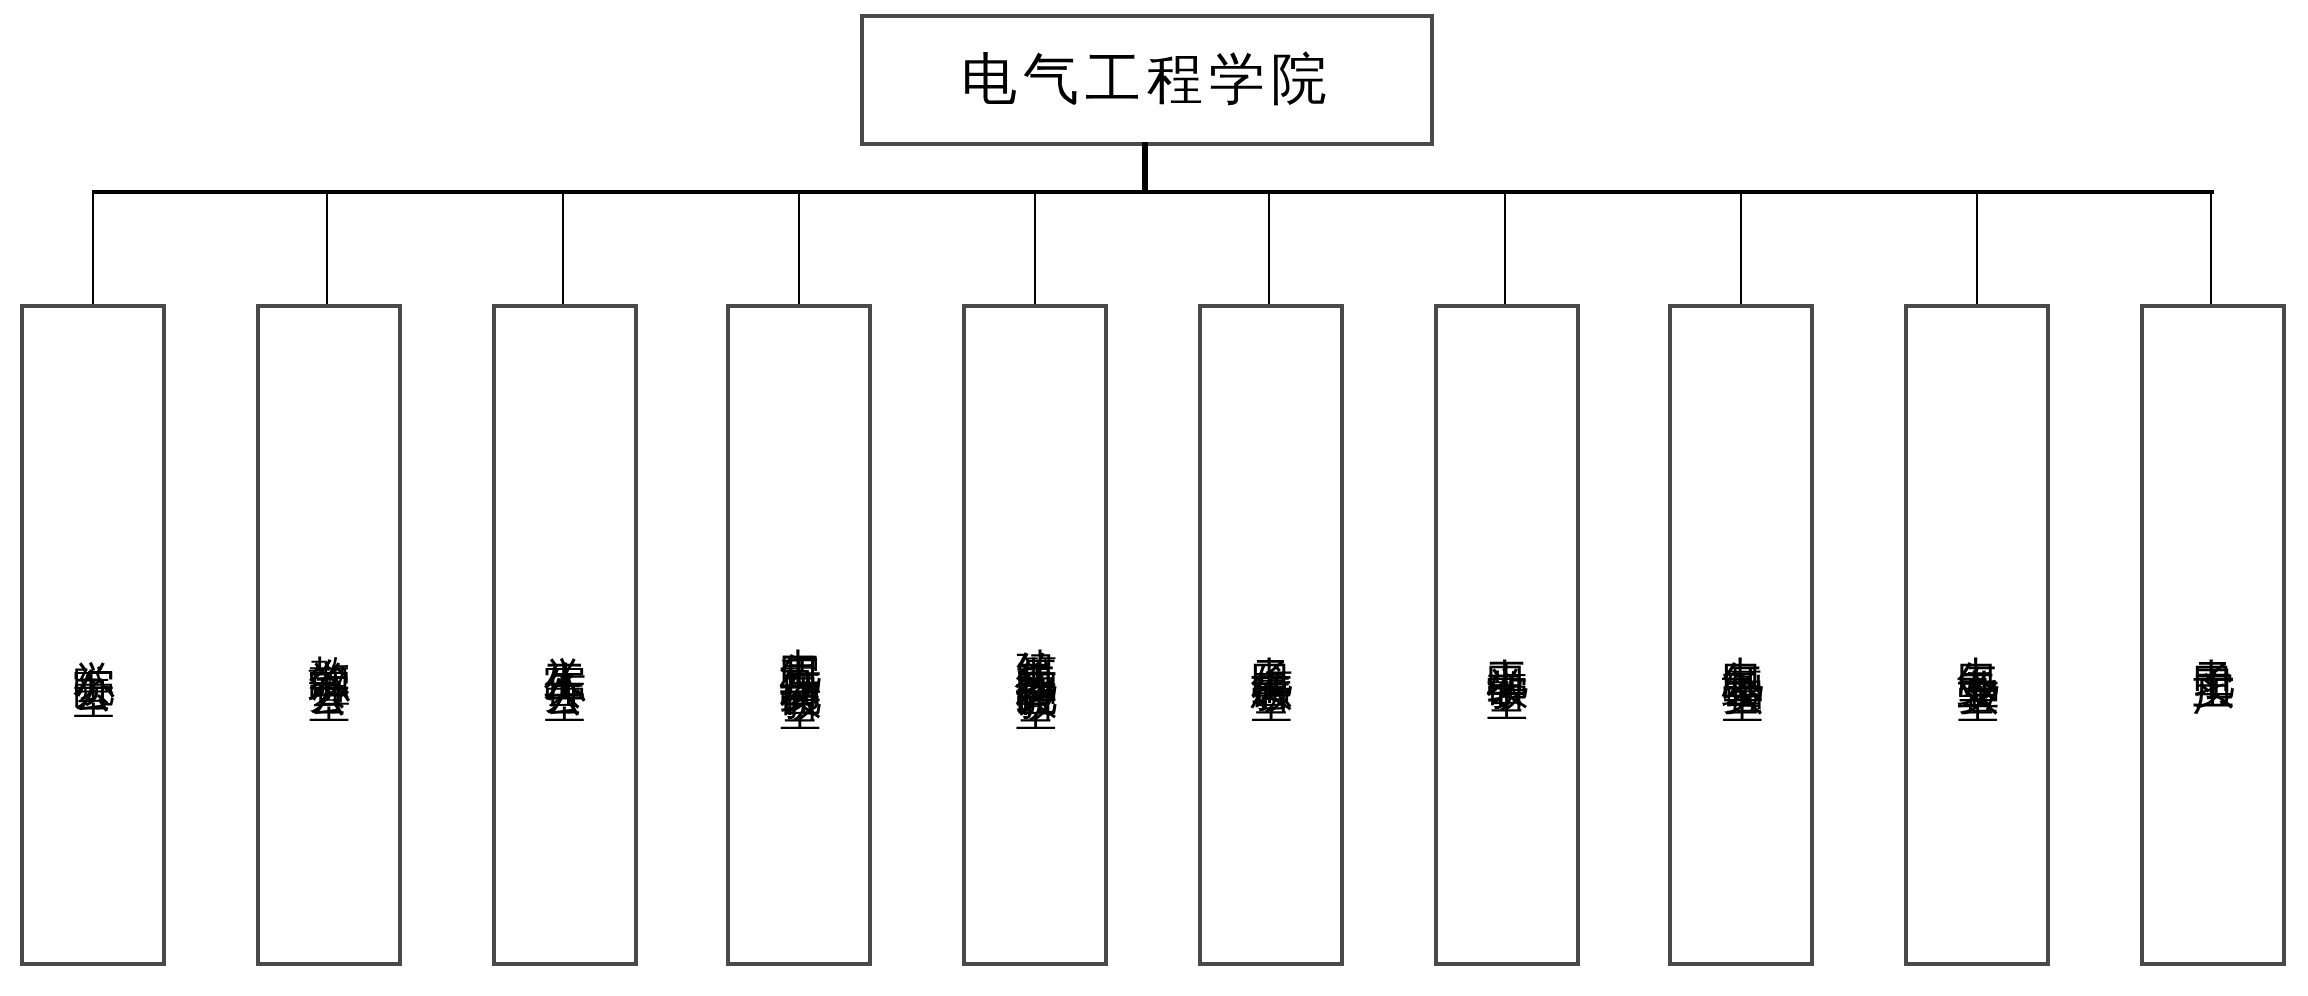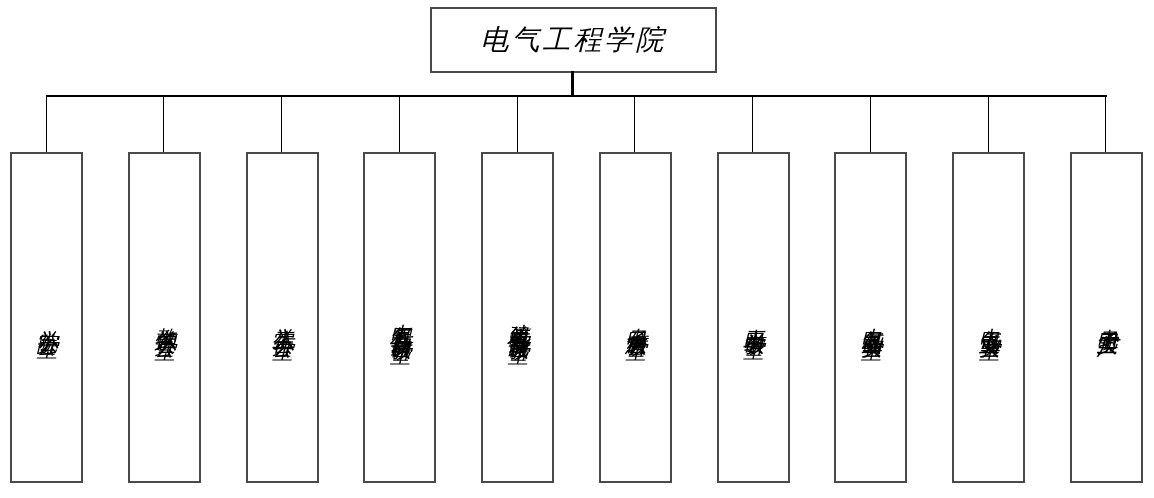--- a/index.html
+++ b/index.html
@@ -9,21 +9,21 @@
     --text:#000000;
   }
   html,body{margin:0;padding:0;}
   body{
     width:1154px;height:498px;
     background:var(--background);
     font-family:"Liberation Serif","DejaVu Serif",serif;
     color:var(--text);
     overflow:hidden;
   }
-  .canvas{position:relative;width:1154px;height:498px;background:var(--background);font-style:italic;}
+  .canvas{position:relative;width:1154px;height:498px;background:var(--background);}
 
   
   .root-box{
     position:absolute;left:430px;top:7px;width:287px;height:66px;
     box-sizing:border-box;border:2px solid var(--box-border);
     display:flex;align-items:center;justify-content:center;
     background:var(--background);
   }
   .root-box .label{
     font-size:28px;letter-spacing:3px;white-space:nowrap;

